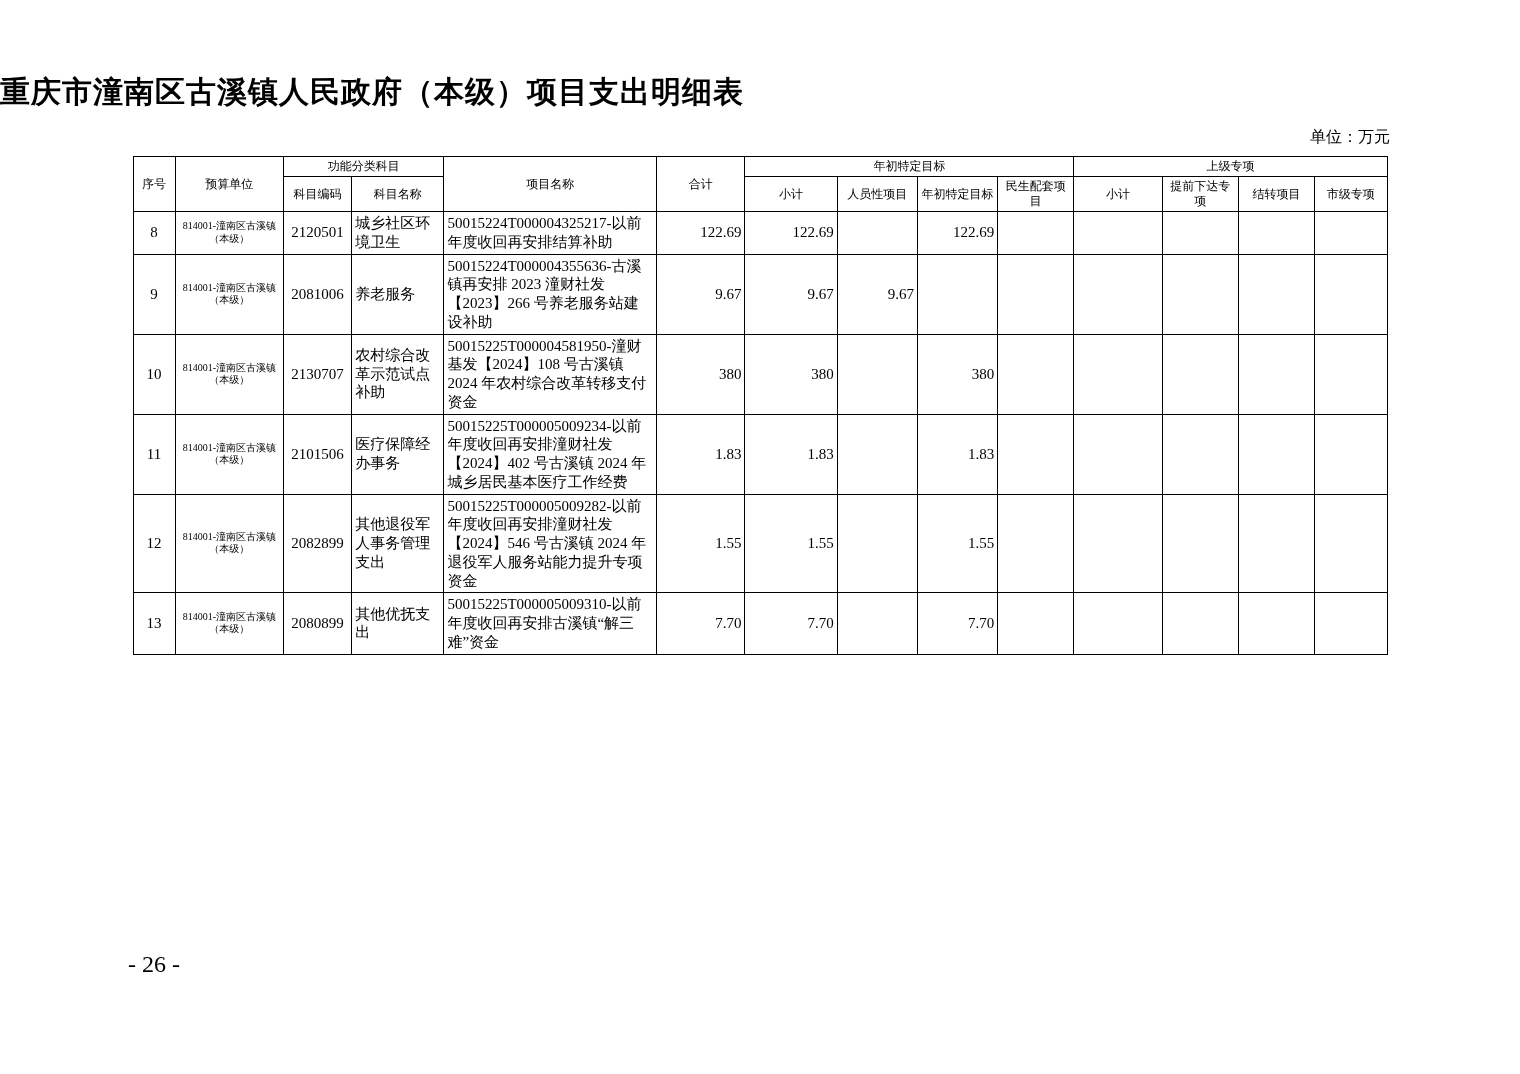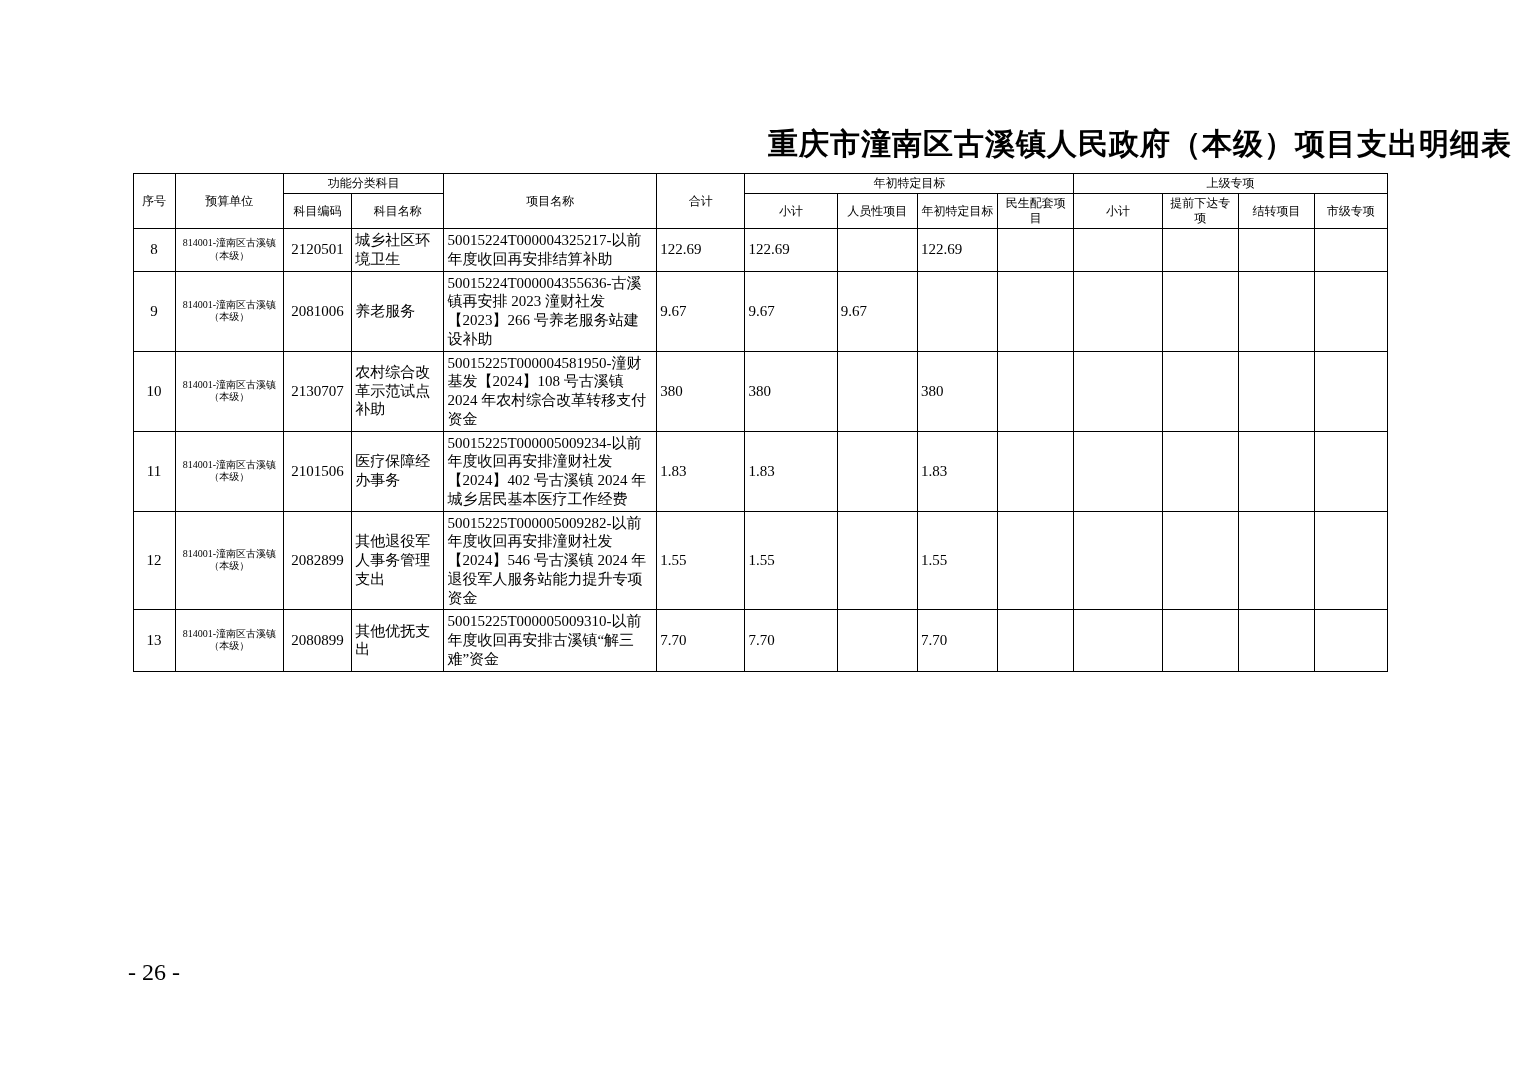--- a/index.html
+++ b/index.html
@@ -16,26 +16,26 @@
     overflow: hidden;
   }
   .page {
     position: relative;
     width: 1520px;
     height: 1074px;
     box-sizing: border-box;
     padding: 0;
   }
   .doc-title {
-    text-align: right;
+    text-align: left;
     font-size: 30px;
     font-weight: bold;
     letter-spacing: 1px;
-    margin: 8px;
-    padding-top: 116px;
+    margin: 0;
+    padding-top: 72px;
     font-family: "Liberation Serif", "DejaVu Serif", serif;
   }
   .unit-line {
     text-align: right;
     font-size: 16px;
     margin: 14px 130px 8px 0;
   }
   .table-wrap {
     margin: 0 auto;
     width: 1255px;
@@ -76,21 +76,21 @@
   td.c-name {
     text-align: left;
     width: 90px;
   }
   td.c-proj {
     text-align: left;
     width: 210px;
     line-height: 1.3;
   }
   td.c-num {
-    text-align: left;
+    text-align: right;
     padding-right: 8px;
   }
   col.w-idx { width: 42px; }
   col.w-unit { width: 108px; }
   col.w-code { width: 68px; }
   col.w-name { width: 92px; }
   col.w-proj { width: 212px; }
   col.w-total { width: 88px; }
   col.w-sub { width: 92px; }
   col.w-per { width: 80px; }
@@ -107,20 +107,21 @@
     font-size: 24px;
   }
 </style>
 </head>
 <body>
 
 <div class="page">
 
   <h1 class="doc-title">重庆市潼南区古溪镇人民政府（本级）项目支出明细表</h1>
 
+  <div class="unit-line">单位：万元</div>
 
   <div class="table-wrap">
     <table class="budget">
       <colgroup>
         <col class="w-idx">
           <col class="w-unit">
           <col class="w-code">
           <col class="w-name">
           <col class="w-proj">
         <col class="w-total">

